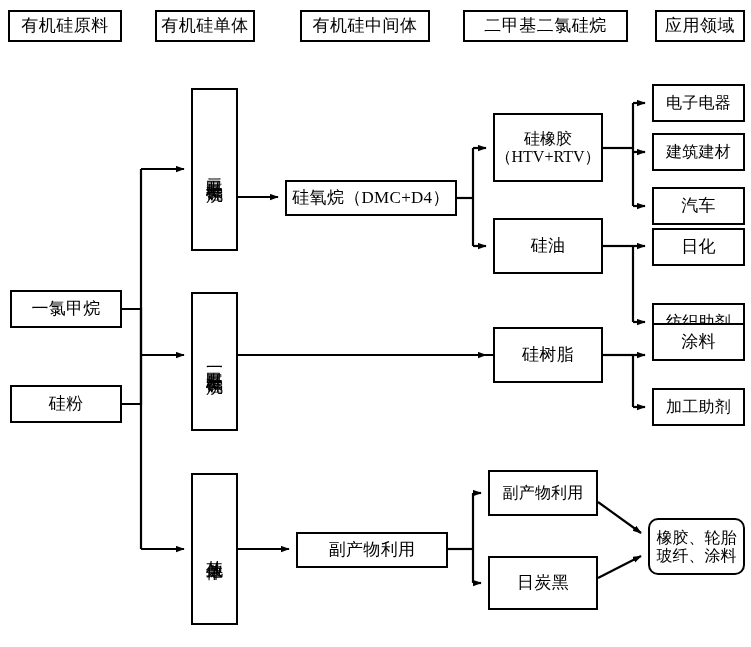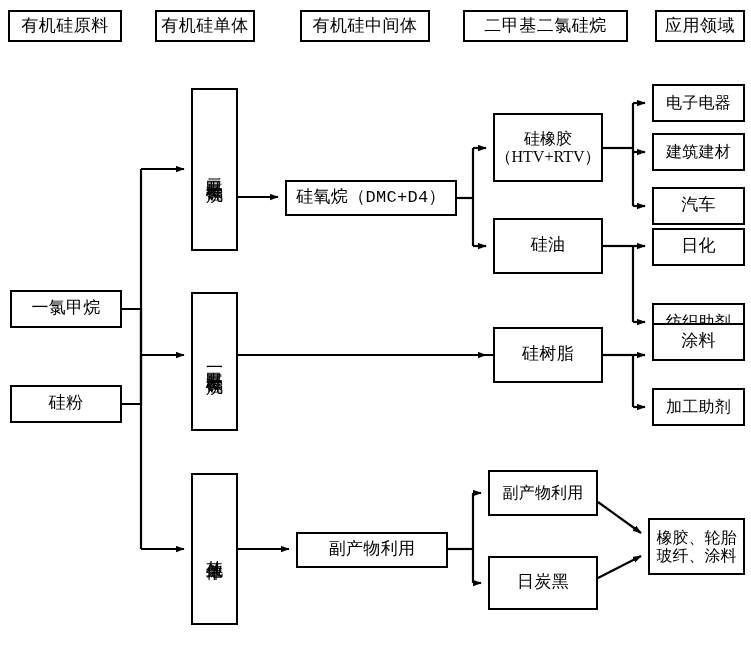--- a/index.html
+++ b/index.html
@@ -48,21 +48,20 @@
   .mono-v {
     writing-mode: vertical-rl;
     text-orientation: upright;
     font-size: 17px;
     letter-spacing: 1px;
     line-height: 1;
   }
   .lbl {
     font-size: 17px;
     letter-spacing: 0.3px;
-    font-family: Liberation Mono, monospace;
   }
   .lbl-sm {
     font-size: 16px;
     letter-spacing: 0.2px;
   }
   .lbl-tight {
     font-size: 16px;
     letter-spacing: 0px;
     line-height: 1.12;
   }
@@ -198,18 +197,18 @@
   </div>
   <div class="node lbl-sm" style="left:652px;top:303px;width:93px;height:38px;">
     <span>纺织助剂</span>
   </div>
   <div class="node lbl" style="left:652px;top:323px;width:93px;height:38px;">
     <span>涂料</span>
   </div>
   <div class="node lbl-sm" style="left:652px;top:388px;width:93px;height:38px;">
     <span>加工助剂</span>
   </div>
-  <div class="node lbl-tight" style="left:648px;top:518px;width:97px;height:57px;">
+  <div class="node lbl-tight" style="left:648px;top:518px;width:97px;height:57px;border-radius:10px;">
     <span>橡胶、轮胎
 玻纤、涂料</span>
   </div>
 
 </div>
 
 </body></html>

